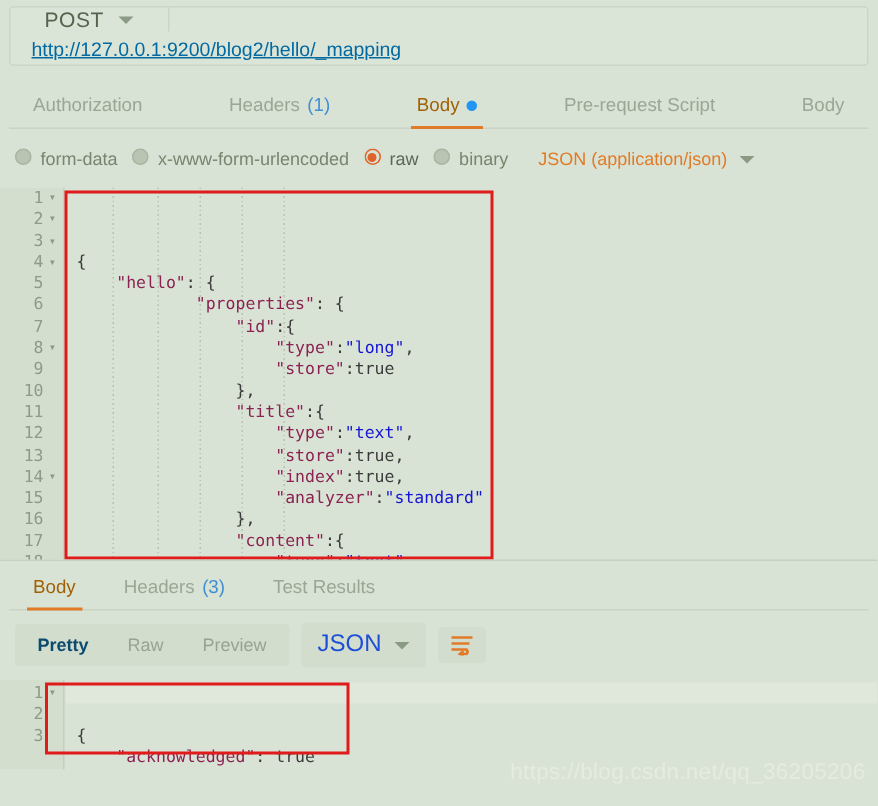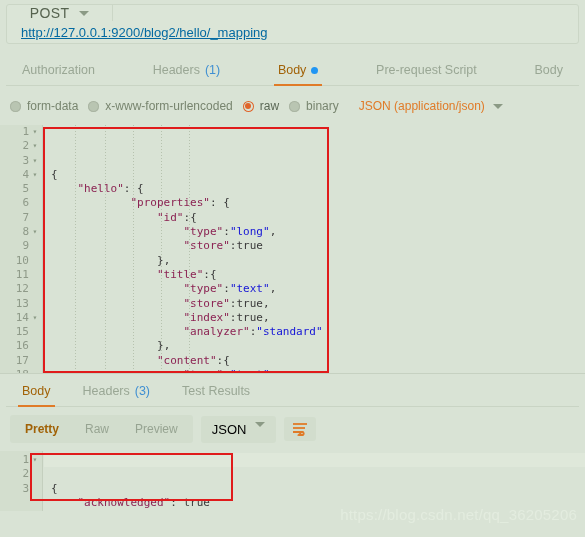--- a/index.html
+++ b/index.html
@@ -71,21 +71,21 @@
     width:7px;height:7px;border-radius:50%;
     background:#2196f3;display:inline-block;
   }
   .radiorow{
     display:flex;align-items:center;
     gap:6px;
     padding:9px 6px 6px 10px;
     height:22px;
   }
   .radio{
-    display:flex;align-items:center;gap:6px;
+    display:flex;align-items:flex-start;gap:6px;
     margin-right:10px;
     color:#78856f;
     font-size:12px;
   }
   .rdot{
     width:11px;height:11px;border-radius:50%;
     background:#b9c5b2;
     display:inline-block;
     box-shadow:inset 0 0 0 1px #aab5a3;
   }
@@ -181,27 +181,27 @@
     background:#d2ddcd;
     border-radius:3px;
     padding:2px;
   }
   .seg .it{
     padding:5px 13px;
     font-size:12px;
     color:#97a492;
     border-radius:3px;
   }
-  .seg .it.active{color:#a16207;font-weight:bold;background:#d2ddcd;}
+  .seg .it.active{color:#0c4a6e;font-weight:bold;background:#d2ddcd;}
   .jsonsel{
-    display:flex;gap:9px;
+    display:flex;align-items:center;gap:9px;
     background:#d2ddcd;
     border-radius:3px;
     padding:6px 11px;
-    color:#000000;font-size:13px;
+    color:#1d4ed8;font-size:16px;
   }
   .wrapbtn{
     background:#d2ddcd;border-radius:3px;
     padding:5px 8px;display:flex;align-items:center;
   }
   .resp-editor{
     height:60px;position:relative;overflow:hidden;
   }
   .activeline{
     position:absolute;left:44px;right:0;height:14.3px;

